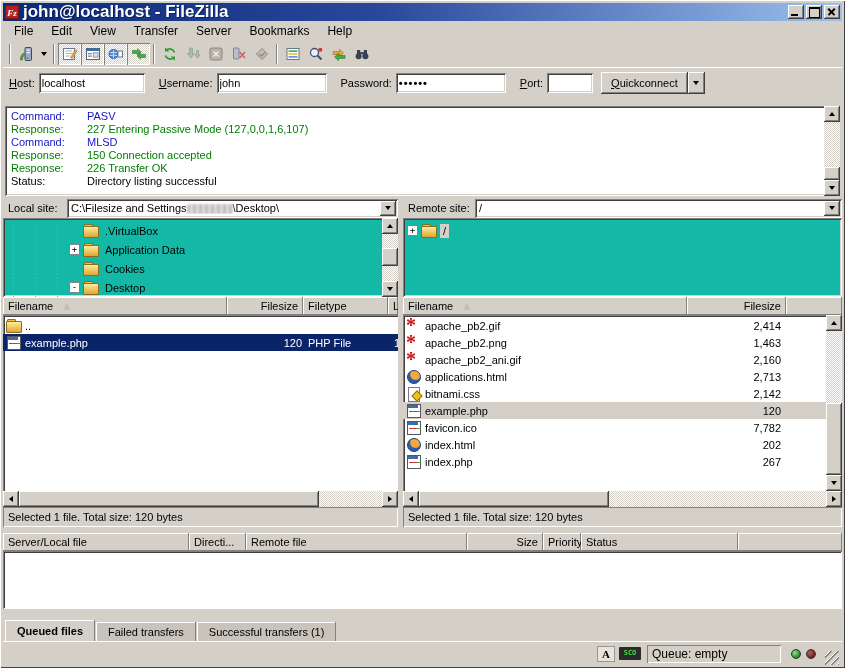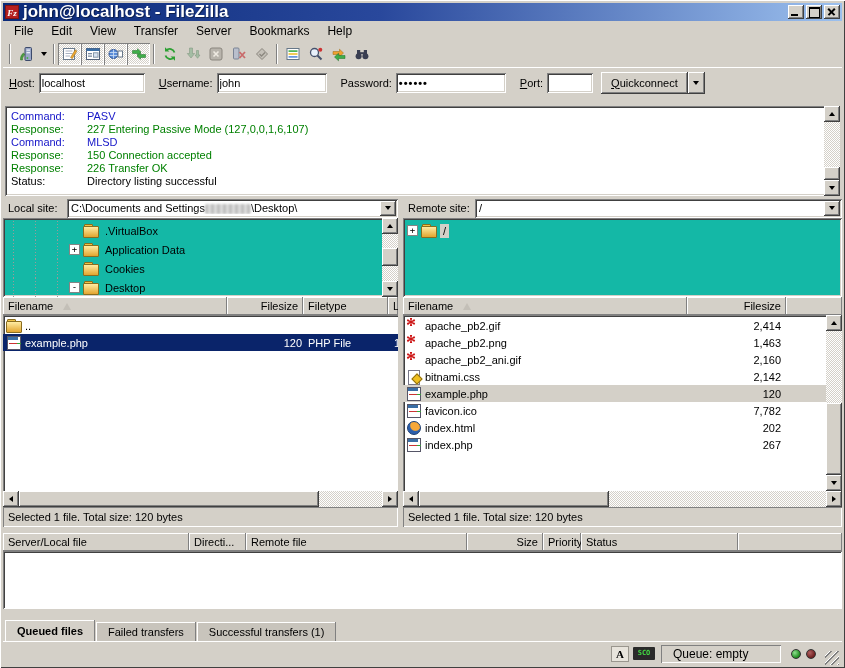--- a/index.html
+++ b/index.html
@@ -150,21 +150,21 @@
          box-shadow: inset -1px 0 #808080, inset 1px 1px #fff; }
   .tab.active { height:21px; background:#d4d0c8; font-weight:bold; box-shadow: inset -1px 0 #808080, inset 1px 1px #fff; }
 
   
   .statusbar { height:24px; flex:0 0 24px; border-top:1px solid #fff; display:flex; align-items:center; padding:0 3px; }
   .sb-spacer { flex:1; }
   .sb-a { width:18px; height:16px; background:#e8e4dc; border:1px solid #9a968e; font:bold 11px/14px "Liberation Serif",serif;
           text-align:center; margin-right:4px; flex:none; }
   .sb-badge { min-width:22px; height:13px; background:#2a2a2a; color:#43d943; font:bold 7px/13px "DejaVu Sans Mono",monospace;
               text-align:center; padding:0 2px; margin-right:6px; flex:none; border-radius:1px; }
-  .sb-queue { width:120px; height:18px; font-size:12px; padding:0 12px; display:flex; align-items:center; margin-right:10px;
+  .sb-queue { width:134px; height:18px; font-size:12px; padding:0 5px; display:flex; align-items:center; margin-right:10px;
               box-shadow: inset 1px 1px #808080, inset -1px -1px #fff; flex:none; }
   .led { width:10px; height:10px; border-radius:50%; border:1px solid #333; margin-right:5px; flex:none; }
   .led.green { background:radial-gradient(circle at 35% 35%, #8ee08e, #1c8a1c 70%); }
   .led.red { background:radial-gradient(circle at 35% 35%, #b06060, #6e1f1f 70%); }
   .grip { width:14px; height:14px; align-self:flex-end; margin-left:4px;
           background:repeating-linear-gradient(135deg, transparent 0 3px, #fff 3px 4px, #808080 4px 5px); }
 </style>
 </head>
 <body>
 
@@ -354,21 +354,21 @@
           <span class="arr-dn"></span>
         </span>
     </div>
   </div>
 
   <div class="sites-row">
     <div class="pane-l">
       <div class="sitebar">
         <span class="site-label">Local site:</span>
         <div class="combo">
-          <span class="combo-text"><span>C:\Documents and Settings</span><span class="redacted"></span><span>\Desktop\</span></span>
+          <span class="combo-text"><span>C:\Filesize and Settings</span><span class="redacted"></span><span>\Desktop\</span></span>
           <span class="combo-btn">
               <span class="caret"></span>
             </span>
         </div>
       </div>
       <div class="treebox">
         <div class="tree">
           <div class="trow">
               <span class="tg"></span>
               <span class="tg"></span>
@@ -523,20 +523,27 @@
             </div>
           <div class="lrow">
               <span class="cell" style="width:282px">
                 <span class="ficon" data-icon="broken"></span>
                 <span>apache_pb2_ani.gif</span>
               </span>
               <span class="cell num" style="width:99px">2,160</span>
             </div>
           <div class="lrow">
               <span class="cell" style="width:282px">
+                <span class="ficon" data-icon="firefox"></span>
+                <span>applications.html</span>
+              </span>
+              <span class="cell num" style="width:99px">2,713</span>
+            </div>
+          <div class="lrow">
+              <span class="cell" style="width:282px">
                 <span class="ficon" data-icon="cssdoc"></span>
                 <span>bitnami.css</span>
               </span>
               <span class="cell num" style="width:99px">2,142</span>
             </div>
           <div class="lrow isel">
               <span class="cell" style="width:282px">
                 <span class="ficon" data-icon="php"></span>
                 <span>example.php</span>
               </span>

